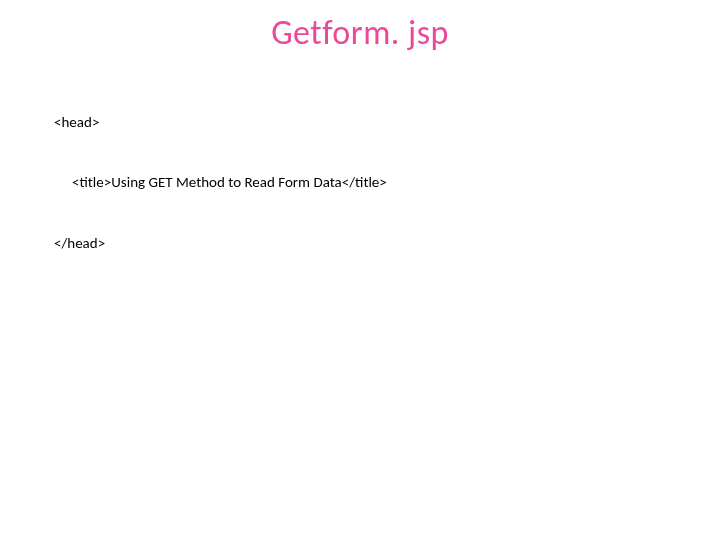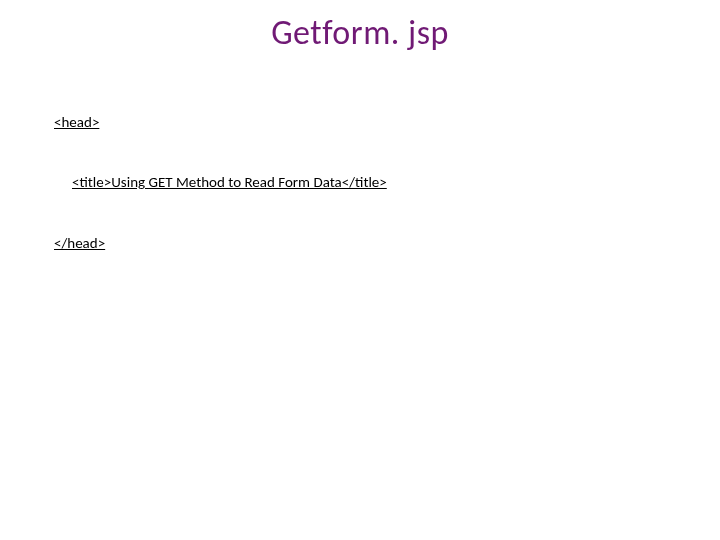--- a/index.html
+++ b/index.html
@@ -13,33 +13,33 @@
     }
     .slide {
       width: 100%;
       height: 100%;
       padding: 12px 36px 20px 36px;
     }
     .title {
       font-size: 34px;
       font-weight: 400;
       text-align: center;
-      color: #701a75;
+      color: #ec4899;
       margin-bottom: 18px;
       letter-spacing: 0.5px;
     }
     .code-block {
       font-family: Calibri, 'Segoe UI', Arial, sans-serif;
       font-size: 15px;
       line-height: 1.35;
       color: #000;
       white-space: pre;
     }
-    .indent-1 { padding-left: 18px; text-decoration: underline; }
-    .indent-2 { padding-left: 36px; text-decoration: underline; }
+    .indent-1 { padding-left: 18px; }
+    .indent-2 { padding-left: 36px; }
     .spacer { height: 20px; }
   </style>
 </head>
 <body>
 
 <div class="slide">
   <div class="title">Getform. jsp</div>
 
   <div class="code-block">
     <div class="indent-1">&lt;head&gt;</div>

